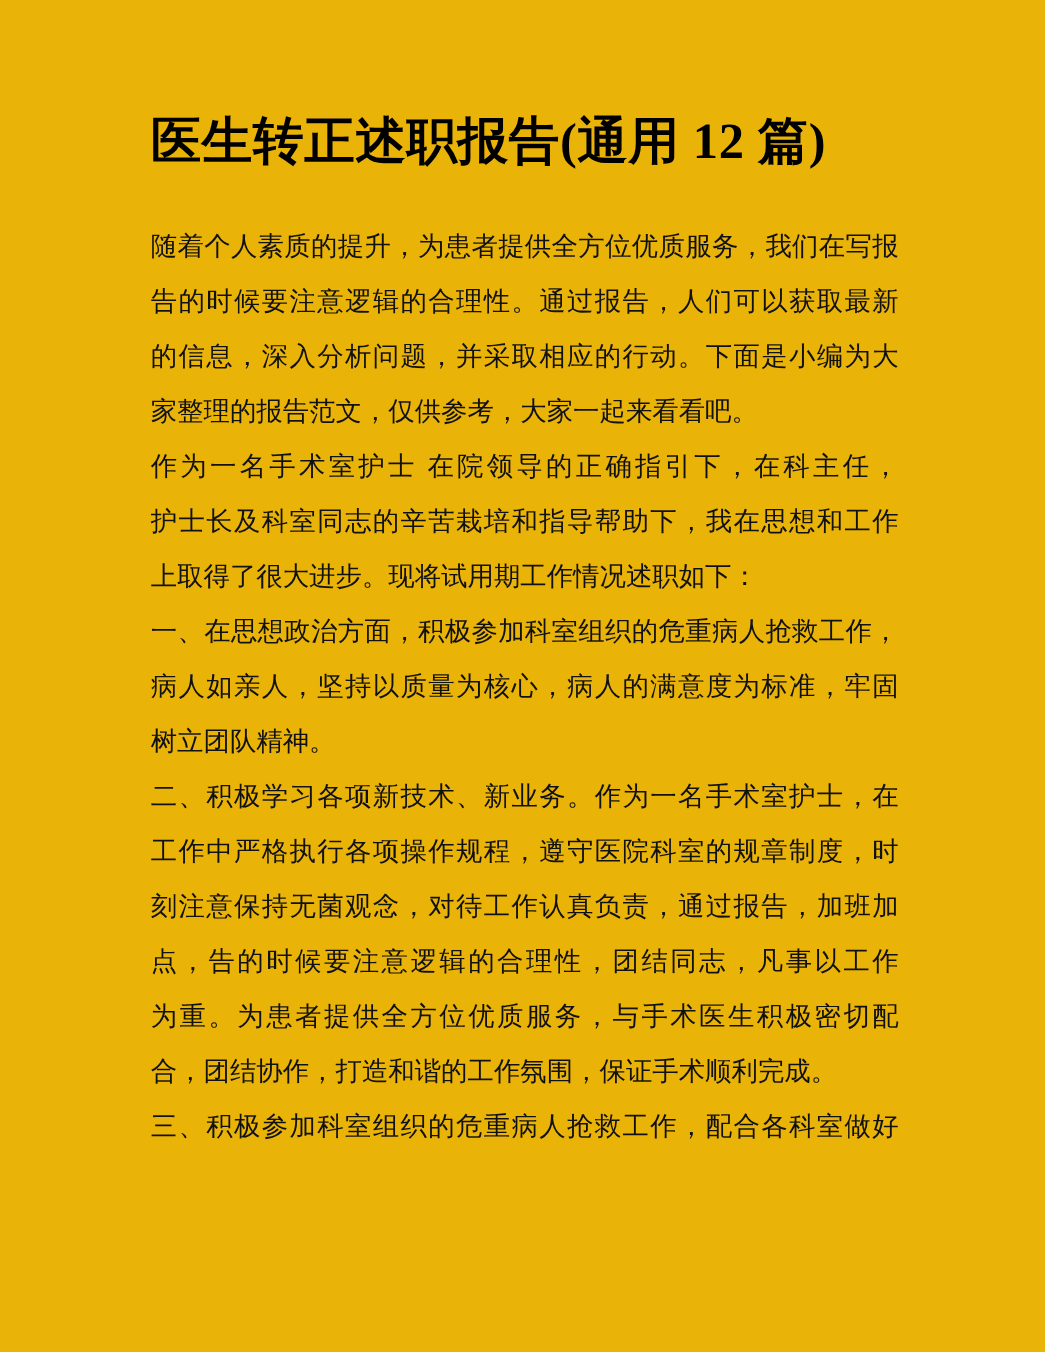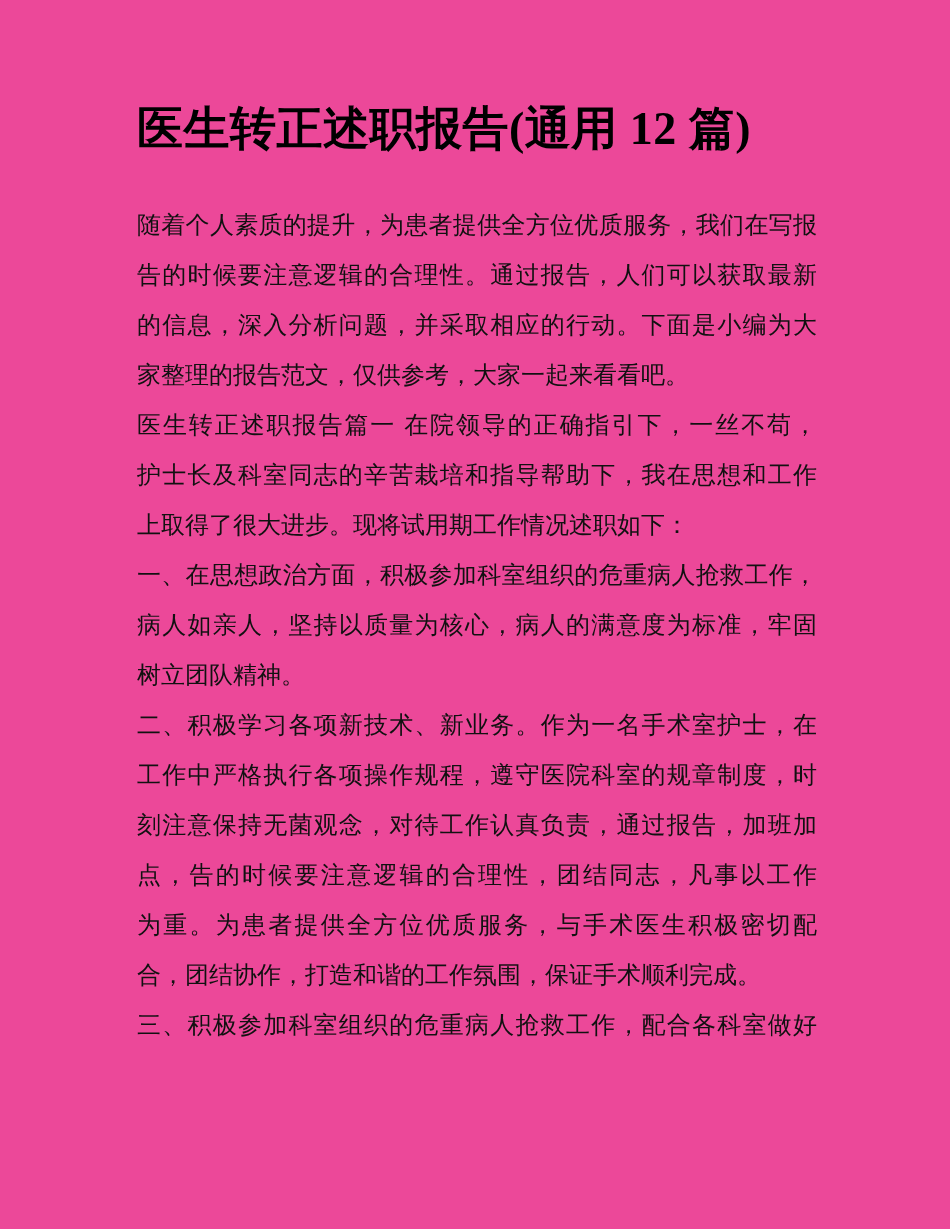--- a/index.html
+++ b/index.html
@@ -5,21 +5,21 @@
   html, body {
     margin: 0;
     padding: 0;
     background: #ffffff;
   }
   .page {
     position: relative;
     width: 950px;
     height: 1229px;
     box-sizing: border-box;
-    background: #ec4899;
+    background: #eab308;
     color: #000000;
     padding: 0 133px 0 137px;
     overflow: hidden;
     font-family: "Liberation Serif", "DejaVu Serif", serif;
   }
   .doc-title {
     margin: 98px 0 0 0;
     font-size: 46px;
     font-weight: 700;
     line-height: 62px;
@@ -45,21 +45,21 @@
 </head>
 <body>
 
 <div class="page">
   <h1 class="doc-title">医生转正述职报告(通用 12 篇)</h1>
   <div class="doc-body">
     <div class="line">随着个人素质的提升，为患者提供全方位优质服务，我们在写报</div>
     <div class="line">告的时候要注意逻辑的合理性。通过报告，人们可以获取最新</div>
     <div class="line">的信息，深入分析问题，并采取相应的行动。下面是小编为大</div>
     <div class="line para-end">家整理的报告范文，仅供参考，大家一起来看看吧。</div>
-    <div class="line">医生转正述职报告篇一 在院领导的正确指引下，一丝不苟，</div>
+    <div class="line">作为一名手术室护士 在院领导的正确指引下，在科主任，</div>
     <div class="line">护士长及科室同志的辛苦栽培和指导帮助下，我在思想和工作</div>
     <div class="line para-end">上取得了很大进步。现将试用期工作情况述职如下：</div>
     <div class="line">一、在思想政治方面，积极参加科室组织的危重病人抢救工作，</div>
     <div class="line">病人如亲人，坚持以质量为核心，病人的满意度为标准，牢固</div>
     <div class="line para-end">树立团队精神。</div>
     <div class="line">二、积极学习各项新技术、新业务。作为一名手术室护士，在</div>
     <div class="line">工作中严格执行各项操作规程，遵守医院科室的规章制度，时</div>
     <div class="line">刻注意保持无菌观念，对待工作认真负责，通过报告，加班加</div>
     <div class="line">点，告的时候要注意逻辑的合理性，团结同志，凡事以工作</div>
     <div class="line">为重。为患者提供全方位优质服务，与手术医生积极密切配</div>

